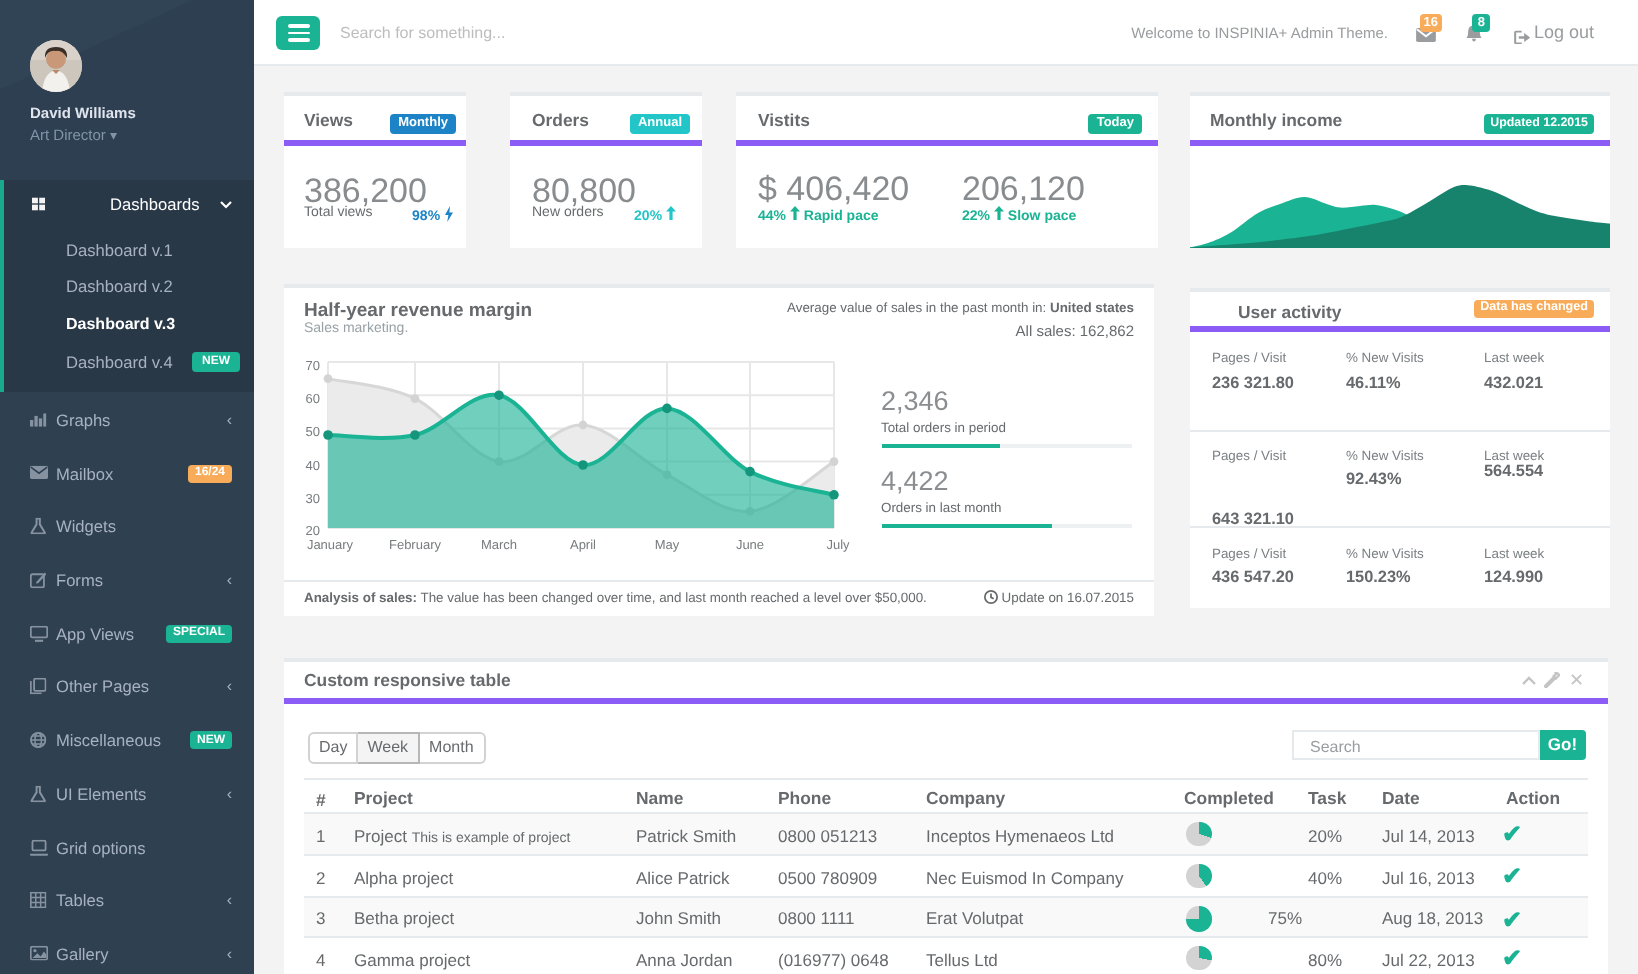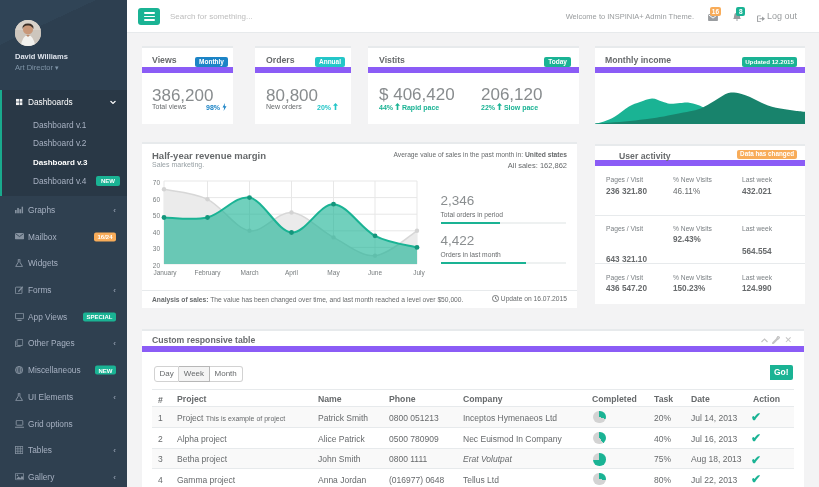--- a/index.html
+++ b/index.html
@@ -22,21 +22,21 @@
 .nav-item .bdg { position:absolute; right:11px; top:50%; transform:translateY(-50%); font-size:6px; font-weight:bold; color:#fff; border-radius:2px; padding:1.5px 3.5px; }
 .sub-item { position:absolute; left:33px; color:#a7b1c2; font-size:8.3px; white-space:nowrap; transform:translateY(-50%); }
 
 #navbar { position:absolute; left:127px; top:0; width:692px; height:33px; background:#fff; border-bottom:1px solid #e7eaec; }
 #hamb { position:absolute; left:11px; top:8px; width:22px; height:17px; background:#1ab394; border-radius:3px; }
 #hamb .b { position:absolute; left:5.5px; width:11px; height:1.6px; background:#fff; border-radius:1px; }
 #search-ph { position:absolute; left:43px; top:11.5px; font-size:8px; color:#bdbdbd; }
 .nav-right { position:absolute; top:0; height:33px; font-size:7.5px; color:#999c9e; }
 
 .ibox { position:absolute; background:#fff; border-top:2px solid #e7eaec; }
-.ibox-title { position:relative; border-bottom:6px solid #8b5cf6; }
+.ibox-title { position:relative; border-bottom:3px solid #8b5cf6; }
 .ibox-title h5 { font-size:8.7px; font-weight:bold; color:#676a6c; }
 .lbl { position:absolute; color:#fff; font-size:6.5px; font-weight:bold; border-radius:2px; padding:2px 4px; line-height:1; }
 .big-num { font-size:17px; color:#888c8e; letter-spacing:0px; }
 .small-gray { font-size:7px; color:#676a6c; }
 .stat-pct { font-size:7px; font-weight:bold; }
 .trow { position:absolute; left:10px; width:642px; border-top:1px solid #e7eaec; font-size:8.5px; color:#676a6c; }
 .pie { position:absolute; left:441px; top:3.5px; width:12.5px; height:12.5px; border-radius:50%; }
 .chk { position:absolute; left:599px; top:2.5px; color:#1ab394; font-size:12px; font-weight:bold; }
 </style>
 </head>
@@ -57,21 +57,21 @@
   <div class="prole">Art Director <span style="font-size:7px;">▾</span></div>
   <div id="active-block"></div>
 
   <div class="nav-item" style="top:89.5px; height:25px; color:#ffffff;">
     <span class="ic" style="left:16px; width:8px; height:8px;"><svg width="8" height="8" viewBox="0 0 8 8">
           <rect x="0" y="0" width="3.6" height="3.6" fill="#fff"></rect>
           <rect x="4.4" y="0" width="3.6" height="3.6" fill="#fff"></rect>
           <rect x="0" y="4.4" width="3.6" height="3.6" fill="#fff"></rect>
           <rect x="4.4" y="4.4" width="3.6" height="3.6" fill="#fff"></rect>
         </svg></span>
-    <span class="tx" style="color:#fff;">Dashboards</span>
+    <span class="tx" style="color:#fff;margin-left:27px;">Dashboards</span>
     <span class="chev"><svg width="6" height="4" viewBox="0 0 6 4">
           <path d="M0.5 0.5 L3 3 L5.5 0.5" stroke="#fff" stroke-width="1.1" fill="none"></path>
         </svg></span>
   </div>
   <div class="sub-item" style="top:125.2px;">Dashboard v.1</div>
   <div class="sub-item" style="top:143.4px;">Dashboard v.2</div>
   <div class="sub-item" style="top:161.6px; color:#fff; font-weight:bold; font-size:8px;">Dashboard v.3</div>
   <div class="sub-item" style="top:180.5px;">Dashboard v.4</div>
   <span class="bdg" style="position:absolute; right:7px; top:180.5px; transform:translateY(-50%); background:#1ab394; font-size:6px; font-weight:bold; color:#fff; border-radius:2px; padding:2px 5px;">NEW</span>
 
@@ -329,31 +329,31 @@
 
 <div class="ibox" style="left:595px; top:144px; width:210px; height:160px;">
   <div class="ibox-title" style="height:20px;">
     <h5 style="position:absolute; left:24px; top:5px;">User activity</h5>
     <span class="lbl" style="right:8px; top:3.5px; background:#f8ac59; font-size:6.3px; padding:1.5px 3px;">Data has changed</span>
   </div>
   <div style="position:absolute; left:0; top:22px; width:210px; height:48.6px;">
     <div style="position:absolute; left:11px; top:7.5px; font-size:6.7px; color:#7b8084;">Pages / Visit</div>
     <div style="position:absolute; left:11px; top:19px; font-size:8.2px; font-weight:bold;">236 321.80</div>
     <div style="position:absolute; left:78px; top:7.5px; font-size:6.7px; color:#7b8084;">% New Visits</div>
-    <div style="position:absolute; left:78px; top:19px; font-size:8.2px; font-weight:normal;">46.11%</div>
+    <div style="position:absolute; left:78px; top:19px; font-size:8.2px; font-weight:bold;">46.11%</div>
     <div style="position:absolute; left:147px; top:7.5px; font-size:6.7px; color:#7b8084;">Last week</div>
     <div style="position:absolute; left:147px; top:19px; font-size:8.2px; font-weight:bold;">432.021</div>
   </div>
   <div style="position:absolute; left:0; top:68.5px; width:210px; height:48.5px; border-top:1px solid #e7eaec;">
     <div style="position:absolute; left:11px; top:9.5px; font-size:6.7px; color:#7b8084;">Pages / Visit</div>
     <div style="position:absolute; left:11px; top:19.5px; font-size:8.2px; font-weight:bold;margin-top:20px;">643 321.10</div>
     <div style="position:absolute; left:78px; top:9.5px; font-size:6.7px; color:#7b8084;">% New Visits</div>
     <div style="position:absolute; left:78px; top:19.5px; font-size:8.2px; font-weight:bold;">92.43%</div>
     <div style="position:absolute; left:147px; top:9.5px; font-size:6.7px; color:#7b8084;">Last week</div>
-    <div style="position:absolute; left:147px; top:31px; font-size:8.2px; font-weight:bold;">564.554</div>
+    <div style="position:absolute; left:147px; top:15px; font-size:8.2px; font-weight:bold;">564.554</div>
   </div>
   <div style="position:absolute; left:0; top:117px; width:210px; height:43px; border-top:1px solid #e7eaec;">
     <div style="position:absolute; left:11px; top:9.5px; font-size:6.7px; color:#7b8084;">Pages / Visit</div>
     <div style="position:absolute; left:11px; top:20px; font-size:8.2px; font-weight:bold;">436 547.20</div>
     <div style="position:absolute; left:78px; top:9.5px; font-size:6.7px; color:#7b8084;">% New Visits</div>
     <div style="position:absolute; left:78px; top:20px; font-size:8.2px; font-weight:bold;">150.23%</div>
     <div style="position:absolute; left:147px; top:9.5px; font-size:6.7px; color:#7b8084;">Last week</div>
     <div style="position:absolute; left:147px; top:20px; font-size:8.2px; font-weight:bold;">124.990</div>
   </div>
 </div>
@@ -366,20 +366,23 @@
       </svg>
     <svg style="position:absolute; right:24px; top:5px;" width="8" height="8" viewBox="0 0 8 8">
         <path d="M5.2 0.6 Q7 0.2 7.6 1.6 L6 3.2 L4.8 2 L6.4 0.8 M5 2.4 L0.8 6.6 Q0.2 7.4 1 7.6 L1.6 7.2 L5.8 3" stroke="#c4c4c4" stroke-width="1.1" fill="none"></path>
       </svg>
     <span style="position:absolute; right:12px; top:4px; color:#c4c4c4; font-size:9px;">✕</span>
   </div>
 
   <div style="position:absolute; left:12px; top:34.5px; height:16px; font-size:8px; color:#676a6c;">
     <span style="display:inline-block; border:1px solid #d2d2d2; border-radius:3px 0 0 3px; padding:2.5px 4.5px; background:#fff;">Day</span><span style="display:inline-block; border:1px solid #b7b7b7; border-left:none; padding:2.5px 4.5px; background:#f4f4f4;">Week</span><span style="display:inline-block; border:1px solid #d2d2d2; border-left:none; border-radius:0 3px 3px 0; padding:2.5px 5px; background:#fff;">Month</span>
   </div>
+  <div style="position:absolute; left:504px; top:33.5px; width:124px; height:15.5px; border:1px solid #e7eaec; background:#fff;">
+    <span style="position:absolute; left:8px; top:3.5px; font-size:8px; color:#9a9da0;">Search</span>
+  </div>
   <div style="position:absolute; left:628px; top:33.5px; width:22.5px; height:15.5px; background:#1ab394; border-radius:0 2px 2px 0; color:#fff; font-size:8.5px; font-weight:bold; text-align:center; line-height:15.5px;">Go!</div>
 
   <div style="position:absolute; left:10px; top:58px; width:642px; border-top:1px solid #e7eaec; height:17px; font-size:8.7px; font-weight:bold; color:#676a6c;">
     <span style="position:absolute; left:6px; top:4.5px;">#</span>
     <span style="position:absolute; left:25px; top:4px;">Project</span>
     <span style="position:absolute; left:166px; top:4px;">Name</span>
     <span style="position:absolute; left:237px; top:4px;">Phone</span>
     <span style="position:absolute; left:311px; top:4px;">Company</span>
     <span style="position:absolute; left:440px; top:4px;">Completed</span>
     <span style="position:absolute; left:502px; top:4px;">Task</span>
@@ -406,23 +409,23 @@
     <span class="pie" style="background:conic-gradient(#1ab394 0 40%, #d3d3d3 0);"></span>
     <span style="position:absolute; left:502px; top:6px;">40%</span>
     <span style="position:absolute; left:539px; top:6px;">Jul 16, 2013</span>
     <span class="chk">✔</span>
   </div>
   <div class="trow" style="top:117px; height:20px; background:#f9f9f9;">
     <span style="position:absolute; left:6px; top:5px;">3</span>
     <span style="position:absolute; left:25px; top:5px;">Betha project</span>
     <span style="position:absolute; left:166px; top:5px;">John Smith</span>
     <span style="position:absolute; left:237px; top:5px;">0800 1111</span>
-    <span style="position:absolute; left:311px; top:5px;font-style:italic;">Erat Volutpat</span>
+    <span style="position:absolute; left:311px; top:5px;">Erat Volutpat</span>
     <span class="pie" style="background:conic-gradient(#1ab394 0 75%, #d3d3d3 0); top:4px;"></span>
-    <span style="position:absolute; left:502px; top:5px;">75%</span>
+    <span style="position:absolute; left:482px; top:5px;">75%</span>
     <span style="position:absolute; left:539px; top:5px;">Aug 18, 2013</span>
     <span class="chk" style="top:4px;">✔</span>
   </div>
   <div class="trow" style="top:137px; height:21px; ">
     <span style="position:absolute; left:6px; top:6px;">4</span>
     <span style="position:absolute; left:25px; top:6px;">Gamma project</span>
     <span style="position:absolute; left:166px; top:6px;">Anna Jordan</span>
     <span style="position:absolute; left:237px; top:6px;">(016977) 0648</span>
     <span style="position:absolute; left:311px; top:6px;">Tellus Ltd</span>
     <span class="pie" style="background:conic-gradient(#1ab394 0 28%, #d3d3d3 0);"></span>

